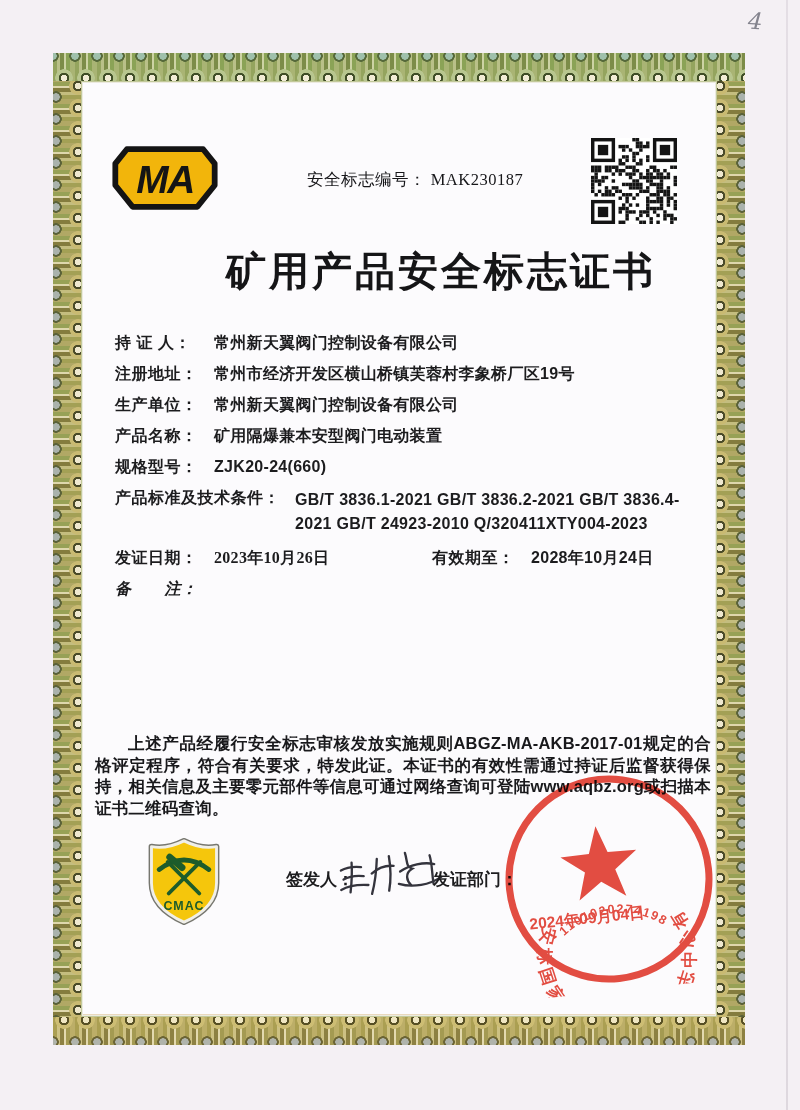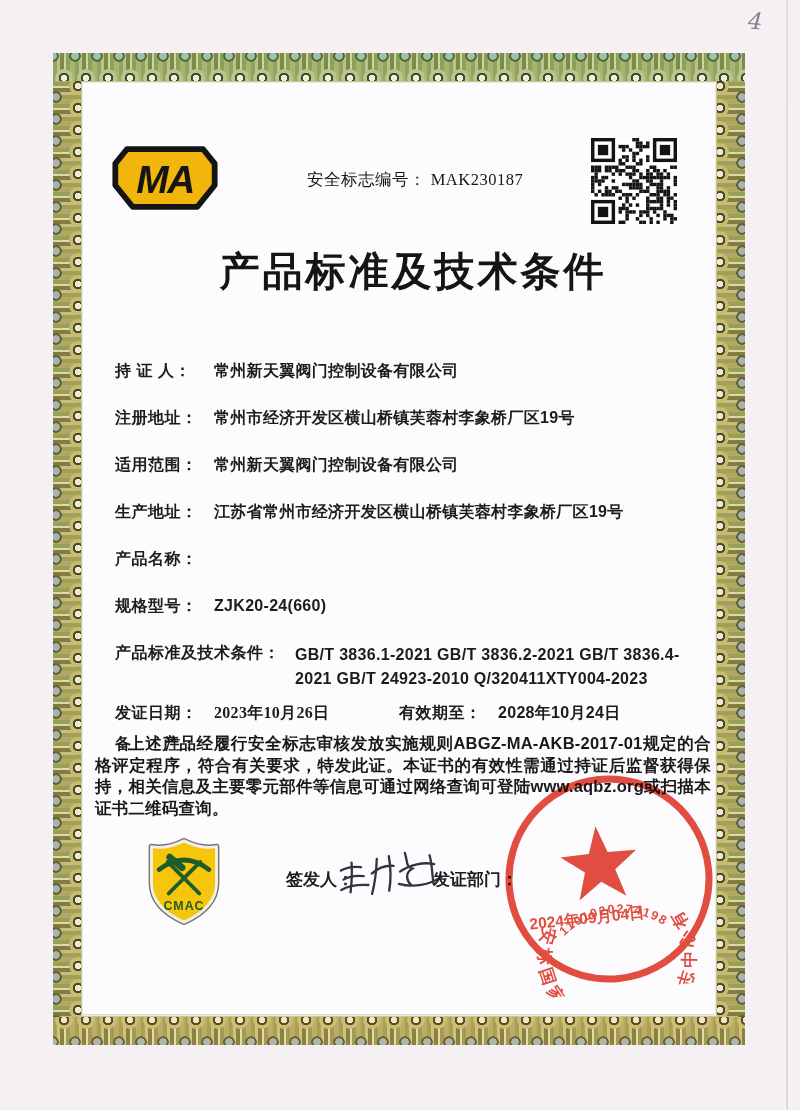--- a/index.html
+++ b/index.html
@@ -42,39 +42,39 @@
     background-image:
       radial-gradient(circle 9px at 11px 25px, #efe6c2 0 3px, #574f24 3.5px 5px, #cdbd74 5.5px 8.5px, rgba(0,0,0,0) 9px),
       radial-gradient(circle 10px at 0px 3px, #b0b4ab 0 3.5px, #6b6434 4px 5.5px, rgba(0,0,0,0) 6px),
       radial-gradient(circle 10px at 22px 3px, #b0b4ab 0 3.5px, #6b6434 4px 5.5px, rgba(0,0,0,0) 6px),
       repeating-linear-gradient(90deg, #ab9f52 0 4px, #cdc183 4px 7px, #8d8142 7px 11px, #e3d9ae 11px 13px, #a49a52 13px 17px, #bcae68 17px 22px);}
   .paper{position:absolute;inset:28px;background:#fcfbfd;
     border:1px solid #c2c99a;
     box-shadow:inset 0 0 0 1px #eceadf, inset 0 -2px 0 #e9d9bd;}
 
   
-  .content{position:absolute;left:81px;top:81px;width:664px;height:936px;}
+  .content{position:absolute;left:81px;top:81px;width:720px;height:936px;}
 
   .ma{position:absolute;left:30px;top:63px;width:108px;height:68px;}
   .certno{position:absolute;left:226px;top:88px;font-family:"Liberation Serif",serif;
     font-size:16.5px;color:#17171a;letter-spacing:.5px;text-align:center;}
   .qr{position:absolute;left:510px;top:57px;width:86px;height:86px;background:#fff;}
   .title{position:absolute;left:0;right:0;top:163px;text-align:center;
     font-size:40px;font-weight:800;letter-spacing:3px;color:#151517;}
 
   .fields{position:absolute;left:34px;top:252px;width:580px;font-size:16px;line-height:19px;}
-  .row{display:flex;margin-bottom:12px;align-items:flex-start;margin-top:28px;}
+  .row{display:flex;margin-bottom:12px;align-items:flex-start;}
   .flabel{font-weight:700;white-space:nowrap;min-width:84px;margin-right:15px;letter-spacing:.5px;}
   .fvalue{font-weight:700;letter-spacing:.3px;}
   .row.standards .flabel{min-width:0;}
   .row.standards .fvalue{flex:1;line-height:24px;}
   .row.dates{margin-top:7px;}
   .row.dates .fvalue.issue{width:165px;font-family:Liberation Serif, serif;}
-  .row.dates .flabel.valid{margin-left:20px;}
-  .row.remark{margin-top:5px;}
+  .row.dates .flabel.valid{margin-left:53px;}
+  .row.remark{margin-top:5px;font-style:italic;}
 
   .statement{position:absolute;left:14px;top:652px;width:616px;
     font-size:16.5px;line-height:21.5px;font-weight:600;text-align:justify;
     text-indent:2em;color:#19191c;letter-spacing:.2px;}
 
   .cmac{position:absolute;left:64px;top:757px;width:78px;height:88px;text-align:right;}
   .signer-label{position:absolute;left:205px;top:787px;font-size:17px;font-weight:700;}
   .signature{position:absolute;left:252px;top:760px;width:122px;height:62px;transform:rotate(-4deg);}
   .dept-label{position:absolute;left:352px;top:787px;font-size:17px;font-weight:700;}
   .seal{position:absolute;left:416px;top:686px;width:224px;height:224px;
@@ -327,41 +327,38 @@
           <rect x="6.88" y="6.88" width="10.32" height="10.32" fill="#141414"></rect>
           <rect x="61.92" y="0" width="24.08" height="24.08" fill="#141414"></rect>
           <rect x="65.36" y="3.44" width="17.2" height="17.2" fill="#ffffff"></rect>
           <rect x="68.8" y="6.88" width="10.32" height="10.32" fill="#141414"></rect>
           <rect x="0" y="61.92" width="24.08" height="24.08" fill="#141414"></rect>
           <rect x="3.44" y="65.36" width="17.2" height="17.2" fill="#ffffff"></rect>
           <rect x="6.88" y="68.8" width="10.32" height="10.32" fill="#141414"></rect>
         </svg>
     </div>
 
-    <div class="title">产品标准及技术条件</div>
+    <div class="title">矿用产品安全标志证书</div>
 
     <div class="fields">
       <div class="row">
         <span class="flabel">持 证 人：</span>
         <span class="fvalue">常州新天翼阀门控制设备有限公司</span>
       </div>
       <div class="row">
         <span class="flabel">注册地址：</span>
         <span class="fvalue">常州市经济开发区横山桥镇芙蓉村李象桥厂区19号</span>
       </div>
       <div class="row">
-        <span class="flabel">适用范围：</span>
+        <span class="flabel">生产单位：</span>
         <span class="fvalue">常州新天翼阀门控制设备有限公司</span>
-      </div>
-      <div class="row">
-        <span class="flabel">生产地址：</span>
-        <span class="fvalue">江苏省常州市经济开发区横山桥镇芙蓉村李象桥厂区19号</span>
       </div>
       <div class="row">
         <span class="flabel">产品名称：</span>
+        <span class="fvalue">矿用隔爆兼本安型阀门电动装置</span>
       </div>
       <div class="row">
         <span class="flabel">规格型号：</span>
         <span class="fvalue">ZJK20-24(660)</span>
       </div>
       <div class="row standards">
         <span class="flabel">产品标准及技术条件：</span>
         <span class="fvalue">GB/T 3836.1-2021 GB/T 3836.2-2021 GB/T 3836.4-2021 GB/T 24923-2010 Q/320411XTY004-2023</span>
       </div>
       <div class="row dates">

